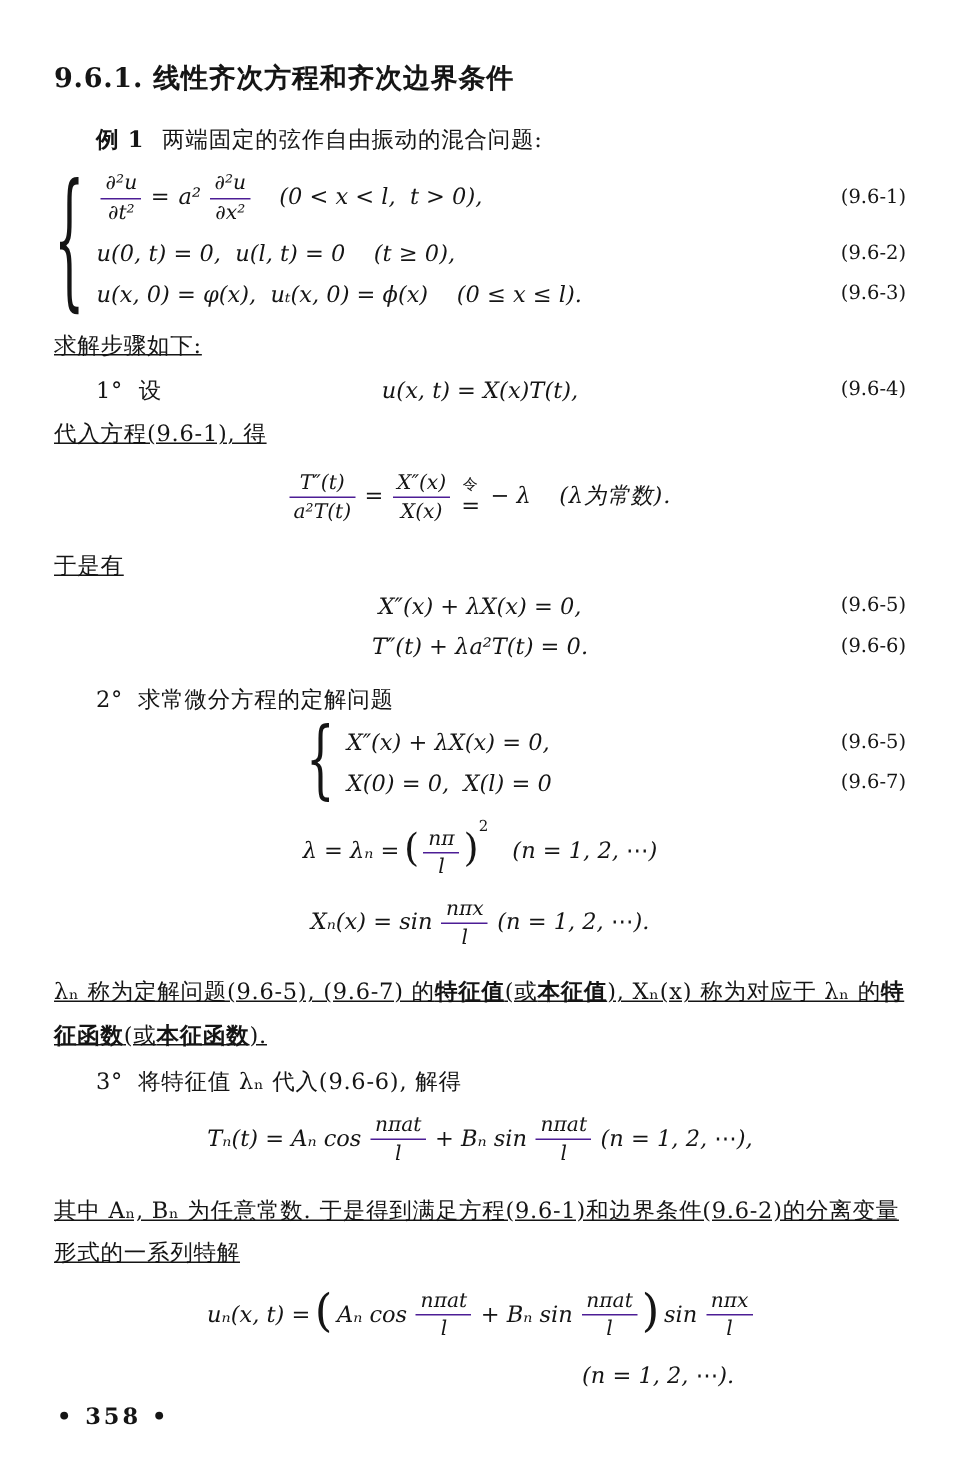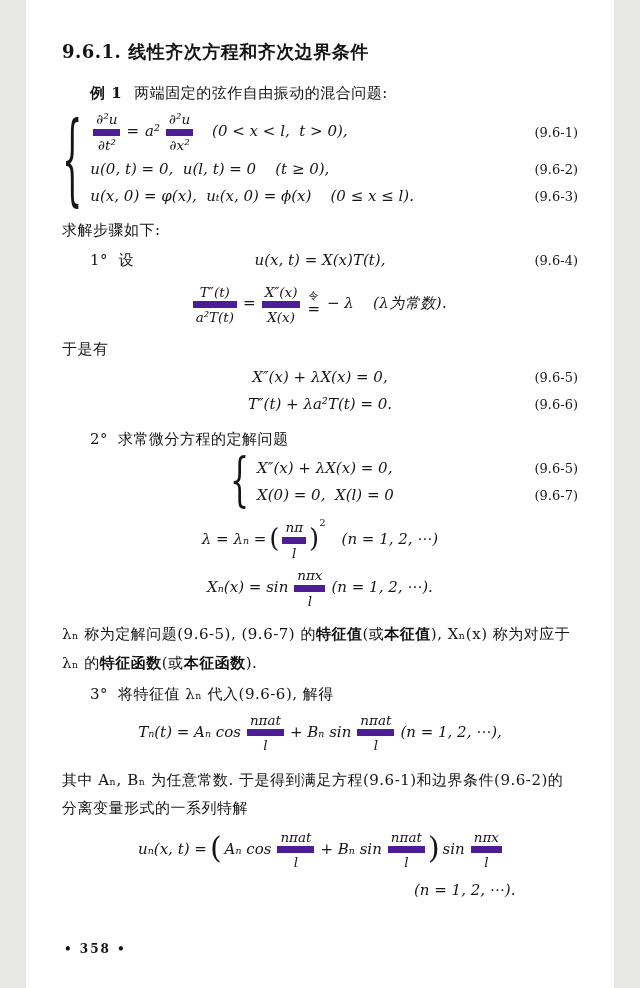--- a/index.html
+++ b/index.html
@@ -1,31 +1,31 @@
 <!DOCTYPE html>
 <html><head>
 <meta charset="utf-8">
 <style>
   html,body{margin:0;padding:0;background:#e8e8e4;}
   .page{
-    width:588px;height:988px;margin:0 auto;background:#ffffff;color:#151515;
+    width:640px;height:988px;margin:0 auto;background:#ffffff;color:#151515;
     font-family:"DejaVu Serif","DejaVu Sans",serif;font-size:15px;
     position:relative;box-sizing:border-box;padding:40px 36px 0 36px;overflow:hidden;
   }
   .cn{letter-spacing:0.5px;}
   .title{font-size:18px;font-weight:bold;margin:0 0 20px 0;}
   .example{margin:0 0 6px 0;padding-left:28px;}
   .example b{margin-right:12px;}
-  .body-text{margin:8px 0 4px 0;line-height:1.55;}
+  .body-text{margin:8px 0 4px 0;line-height:1.55;text-decoration:underline;}
   .flush{margin-top:10px;line-height:1.9;}
   .math{font-style:italic;white-space:pre;font-family:"DejaVu Serif","DejaVu Sans",serif;}
   .mx{margin:0 3px;}
   .gap{margin-left:16px;}
   .frac{display:inline-block;vertical-align:middle;text-align:center;font-size:13.5px;line-height:1.2;margin:0 3px;}
-  .ftop{display:block;border-bottom:7px solid #4c1d95;padding:0 3px 1px 3px;}
+  .ftop{display:block;border-bottom:1px solid #4c1d95;padding:0 3px 1px 3px;}
   .fbot{display:block;padding:1px 3px 0 3px;}
   .eqrow{position:relative;display:flex;align-items:center;justify-content:center;min-height:27px;}
   .tag{position:absolute;right:0;top:50%;transform:translateY(-50%);font-style:normal;font-size:13px;white-space:nowrap;}
   .syswrap{display:flex;align-items:center;margin:4px 0 10px 0;}
   .sysrows{flex:1;}
   .syswrap .eqrow{justify-content:flex-start;padding-left:8px;}
   .brace{display:inline-block;font-style:normal;line-height:1;transform-origin:center;}
   .brace3{font-size:32px;transform:scaleY(3.1);}
   .brace2{font-size:30px;transform:scaleY(1.9);}
   .sys2{padding-left:168px;margin:4px 0 8px 0;}
@@ -34,21 +34,21 @@
   .steprow .centermath{position:absolute;left:0;right:0;text-align:center;}
   .steprow2{padding-left:28px;margin:10px 0 4px 0;line-height:1.5;}
   .steprow2 .slab{margin-right:10px;}
   .letstack{display:inline-flex;flex-direction:column;align-items:center;vertical-align:middle;line-height:1;margin:0 4px;}
   .letstack .let{font-size:10px;font-style:normal;margin-bottom:1px;}
   .letstack .leq{font-size:15px;}
   .bigp{font-size:30px;font-weight:300;font-style:normal;vertical-align:middle;line-height:0;position:relative;top:-2px;}
   .bigp.sm{font-size:26px;}
   sup.p2{font-size:10px;font-style:normal;vertical-align:18px;}
   .condline{justify-content:flex-start;padding-left:352px;margin:4px 0 2px 0;}
-  .footer{position:absolute;left:38px;bottom:20px;font-weight:bold;font-size:12px;letter-spacing:2px;}
+  .footer{position:absolute;left:38px;bottom:20px;font-weight:bold;font-size:15px;letter-spacing:2px;}
   b{font-weight:bold;}
 </style>
 </head>
 <body>
 
 <div class="page">
 
   <h1 class="title cn">9.6.1. 线性齐次方程和齐次边界条件</h1>
 
   <p class="example cn"><b>例 1</b><span>两端固定的弦作自由振动的混合问题:</span></p>
@@ -72,20 +72,21 @@
   </div>
 
   <p class="body-text cn">求解步骤如下:</p>
 
   <div class="steprow">
     <span class="lbl cn">1°  设</span>
     <span class="centermath math">u(x, t) = X(x)T(t),</span>
     <span class="tag">(9.6-4)</span>
   </div>
 
+  <p class="body-text cn" style="margin-top:4px;">代入方程(9.6-1), 得</p>
 
   <div class="eqrow" style="min-height:52px;margin:2px 0 6px 0;">
     <span class="math"><span class="frac"><span class="ftop">T″(t)</span><span class="fbot">a²T(t)</span></span><span class="mx">=</span><span class="frac"><span class="ftop">X″(x)</span><span class="fbot">X(x)</span></span><span class="letstack"><span class="let cn">令</span><span class="leq">=</span></span><span class="mx">− λ</span><span class="mx gap cn">(λ为常数).</span></span>
   </div>
 
   <p class="body-text cn" style="margin-bottom:2px;">于是有</p>
 
   <div class="eqrow">
     <span class="math">X″(x) + λX(x) = 0,</span>
     <span class="tag">(9.6-5)</span>

